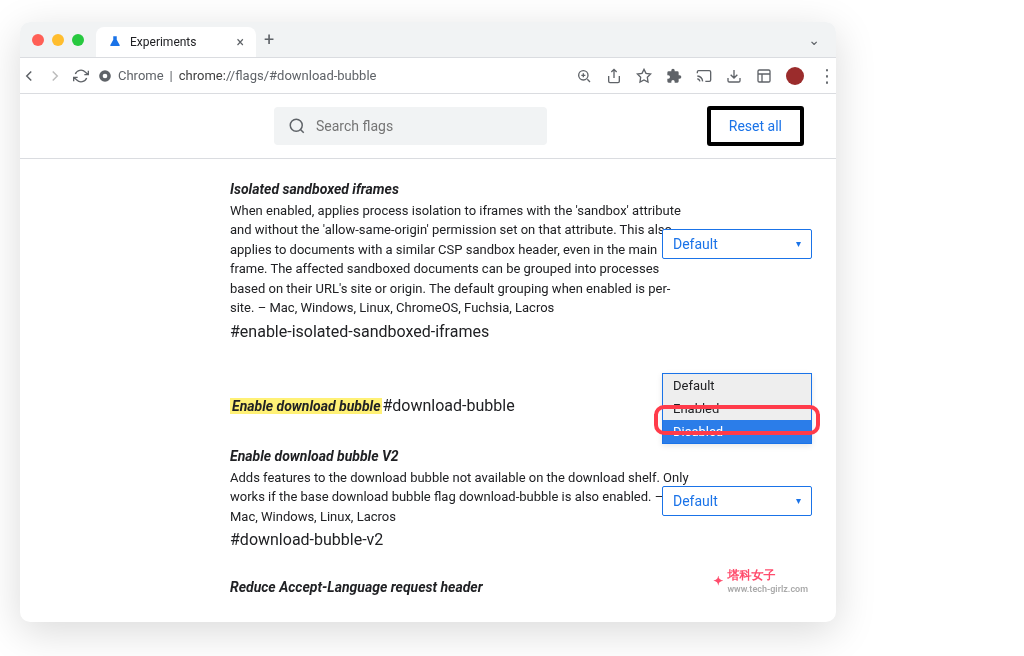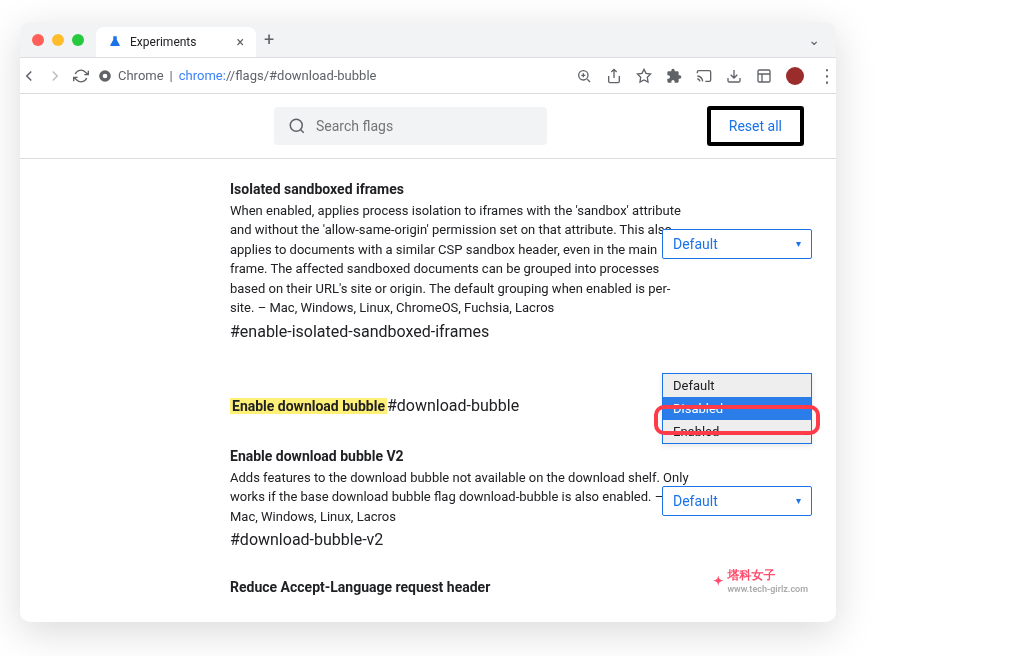--- a/index.html
+++ b/index.html
@@ -18,40 +18,40 @@
     .tab-icon { width: 14px; height: 14px; color: #1a73e8; }
     .tab-close { margin-left: auto; font-size: 14px; color: #5f6368; cursor: pointer; }
     .new-tab { margin-left: 8px; font-size: 18px; color: #5f6368; cursor: pointer; }
     .tb-spacer { flex: 1; }
     .tb-chevron { color: #5f6368; font-size: 14px; cursor: pointer; margin-right: 4px; }
     
     .toolbar { height: 36px; background: #fff; display: flex; align-items: center; padding: 0 0; border-bottom: 1px solid #dadce0; gap: 8px; }
     .nav-icon { width: 18px; height: 18px; color: #5f6368; cursor: pointer; display: flex; align-items: center; justify-content: center; }
     .addr { flex: 1; display: flex; align-items: center; gap: 6px; font-size: 13px; color: #5f6368; }
     .addr-chrome-icon { width: 14px; height: 14px; }
-    .url { color: #3b82f6; }
+    .url { color: #404040; }
     .url-dim { color: #5f6368; }
     .tb-icons { display: flex; gap: 14px; align-items: center; }
     .tb-icon { width: 16px; height: 16px; color: #5f6368; cursor: pointer; }
     .avatar { width: 18px; height: 18px; border-radius: 50%; background: #9b2c2c; }
     .menu-dots { font-size: 18px; color: #5f6368; cursor: pointer; }
     
     .content { display: flex; flex-direction: column; height: calc(100% - 72px); overflow: hidden; }
     .header-row { display: flex; align-items: center; padding: 12px 0; max-width: 800px; margin: 0 auto; width: 100%; padding-left: 210px; padding-right: 24px; gap: 160px; }
     .search-box { flex: 1; background: #f1f3f4; border-radius: 4px; padding: 10px 14px; display: flex; align-items: center; gap: 10px; max-width: 360px; margin-left: 36px; }
     .search-icon { width: 18px; height: 18px; color: #5f6368; }
     .search-input { border: none; background: transparent; outline: none; font-size: 14px; color: #202124; flex: 1; }
     .reset-btn { border: 4px solid #000000; background: #fff; color: #1a73e8; padding: 8px 18px; border-radius: 3px; font-size: 14px; cursor: pointer; }
     
     .divider { height: 1px; background: #dadce0; width: 100%; }
     
     .flags-list { padding: 20px 24px 0 210px; overflow-y: auto; height: 100%; }
     .flag { margin-bottom: 28px; position: relative; }
     .flag-text { flex: 1; max-width: 460px; }
-    .flag-title { font-size: 14px; font-weight: 700; color: #202124; margin-bottom: 4px; display: inline-block; }
+    .flag-title { font-size: 14px; font-weight: 700; color: #202124; margin-bottom: 4px; display: inline-block; font-style: italic; }
     .flag-title.highlighted { background: #fff176; padding: 0 2px; margin-top: 29px; }
     .flag-desc { font-size: 13px; color: #202124; line-height: 1.5; margin-bottom: 4px; }
     .flag-link { font-size: 16px; color: #202124; cursor: pointer; }
     .flag-select { position: absolute; right: 0; top: 40px; width: 150px; }
     .select-box { border: 1px solid #1a73e8; background: #fff; color: #1a73e8; padding: 6px 10px; font-size: 14px; border-radius: 2px; display: flex; align-items: center; justify-content: space-between; cursor: pointer; }
     .select-chevron { font-size: 10px; }
     
     .dropdown-open { position: absolute; right: 0; top: 4px; width: 150px; border: 1px solid #1a73e8; background: #eee; font-size: 13px; box-shadow: 0 2px 6px rgba(0,0,0,0.1); }
     .dropdown-item { padding: 4px 10px; cursor: pointer; color: #202124; }
     .dropdown-item.selected { background: #2b7de9; color: #fff; }
@@ -156,22 +156,22 @@
             <div class="select-box">
               <span>Default</span>
               <span class="select-chevron">▾</span>
             </div>
           </div>
         </div>
         <div class="flag">
           <div class="flag-text"><div class="flag-title highlighted">Enable download bubble</div><a class="flag-link">#download-bubble</a></div>
           <div class="dropdown-open">
             <div class="dropdown-item">Default</div>
+            <div class="dropdown-item">Enabled</div>
             <div class="dropdown-item selected">Disabled</div>
-            <div class="dropdown-item">Enabled</div>
           </div>
           <div class="dropdown-highlight"></div>
         </div>
         <div class="flag">
           <div class="flag-text"><div class="flag-title">Enable download bubble V2</div><div class="flag-desc">Adds features to the download bubble not available on the download shelf. Only works if the base download bubble flag download-bubble is also enabled. – Mac, Windows, Linux, Lacros</div><a class="flag-link">#download-bubble-v2</a></div>
           <div class="flag-select">
             <div class="select-box">
               <span>Default</span>
               <span class="select-chevron">▾</span>
             </div>

